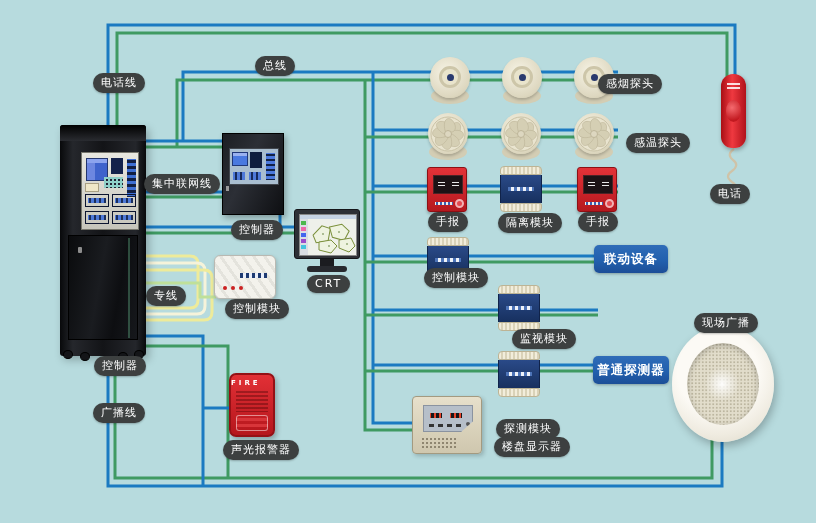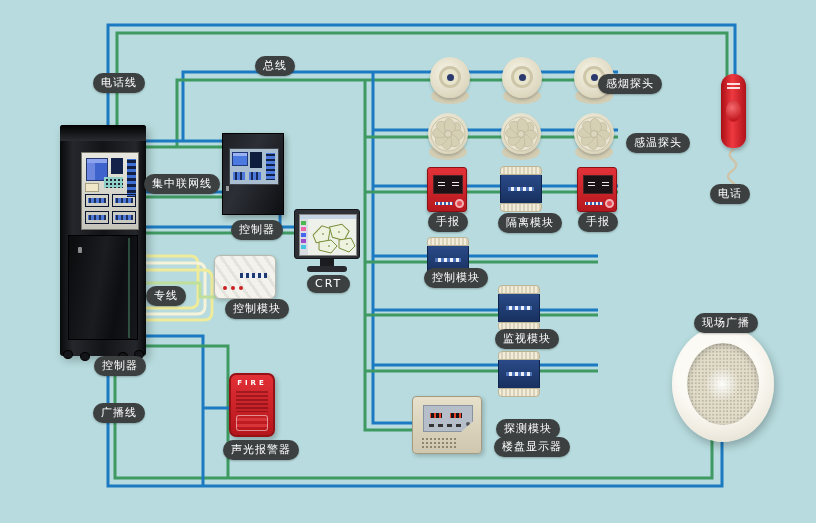--- a/index.html
+++ b/index.html
@@ -87,21 +87,21 @@
   .swmod{left:214px;top:255px;width:62px;height:44px;background:#f3f2ec;border:1px solid #b9b9b2;border-radius:6px;
         box-shadow:1px 2px 4px rgba(0,0,0,.2);overflow:hidden}
   .sw-stripes{position:absolute;inset:0;background:repeating-linear-gradient(55deg,rgba(160,160,150,.18) 0 3px,transparent 3px 9px)}
   .sw-strip{position:absolute;left:22px;top:15px;width:33px;height:9px;background:#1d3a72;
         background-image:repeating-linear-gradient(90deg,#e8eefa 0 3px,transparent 3px 6px);background-clip:content-box;padding:2px 3px}
   .sw-dots{position:absolute;left:8px;top:30px;display:flex;gap:4px}
   .sw-dots i{width:4px;height:4px;border-radius:50%;background:#c22}
   
   .fire{left:229px;top:373px;width:46px;height:64px;background:linear-gradient(#e23036,#b5161c);
         border:2px solid #941116;border-radius:7px;box-shadow:2px 3px 5px rgba(0,0,0,.25)}
-  .fire-txt{position:absolute;left:0;top:4px;width:100%;text-align:center;color:#fff;font-size:7px;font-weight:bold;letter-spacing:3px}
+  .fire-txt{position:absolute;left:0;top:4px;width:100%;color:#fff;font-size:7px;font-weight:bold;letter-spacing:3px}
   .fire-ribs{position:absolute;left:5px;top:16px;right:5px;height:21px;background:repeating-linear-gradient(180deg,rgba(60,0,0,.35) 0 2px,transparent 2px 4px)}
   .fire-strobe{position:absolute;left:5px;top:40px;width:32px;height:16px;border:1px solid rgba(255,255,255,.5);border-radius:3px;
         background:linear-gradient(#dfe8f2,#f2d6da);background-image:repeating-linear-gradient(180deg,#d8353a 2px 5px,transparent 5px 8px)}
   
   .fd{left:412px;top:396px;width:70px;height:58px;background:linear-gradient(#e7e0cb,#cfc7ae);
         border:1px solid #a39a80;border-radius:4px;box-shadow:2px 2px 4px rgba(0,0,0,.2)}
   .fd-scr{position:absolute;left:10px;top:8px;width:50px;height:27px;background:#b6bfc9;border:1px solid #8a93a0;
         clip-path:polygon(0 0,100% 0,100% 60%,76% 100%,0 100%)}
   .fd-num{position:absolute;top:4px;width:16px;height:11px;background:#17171a;
         background-image:repeating-linear-gradient(90deg,#e8442a 1px 3px,transparent 3px 6px);background-clip:content-box;padding:3px 2px}
@@ -395,24 +395,26 @@
   <div class="pill" style="left:598px;top:74px">感烟探头</div>
   <div class="pill" style="left:626px;top:133px">感温探头</div>
   <div class="pill" style="left:710px;top:184px">电话</div>
   <div class="pill" style="left:144px;top:174px">集中联网线</div>
   <div class="pill" style="left:231px;top:220px">控制器</div>
   <div class="pill" style="left:307px;top:275px;letter-spacing:2px">CRT</div>
   <div class="pill" style="left:428px;top:212px">手报</div>
   <div class="pill" style="left:498px;top:213px">隔离模块</div>
   <div class="pill" style="left:578px;top:212px">手报</div>
   <div class="pill" style="left:424px;top:268px">控制模块</div>
-  <div class="pill" style="left:495px;top:329px">监视模块</div>
+  <div class="pill" style="left:512px;top:329px">监视模块</div>
   <div class="pill" style="left:496px;top:419px">探测模块</div>
   <div class="pill" style="left:694px;top:313px">现场广播</div>
   <div class="pill" style="left:146px;top:286px">专线</div>
   <div class="pill" style="left:225px;top:299px">控制模块</div>
   <div class="pill" style="left:94px;top:356px">控制器</div>
   <div class="pill" style="left:93px;top:403px">广播线</div>
   <div class="pill" style="left:223px;top:440px">声光报警器</div>
   <div class="pill" style="left:494px;top:437px">楼盘显示器</div>
 
+  <div class="banner" style="left:594px;top:245px;width:74px;height:28px">联动设备</div>
+  <div class="banner" style="left:593px;top:356px;width:76px;height:28px">普通探测器</div>
 
 </div>
 
 </body></html>

